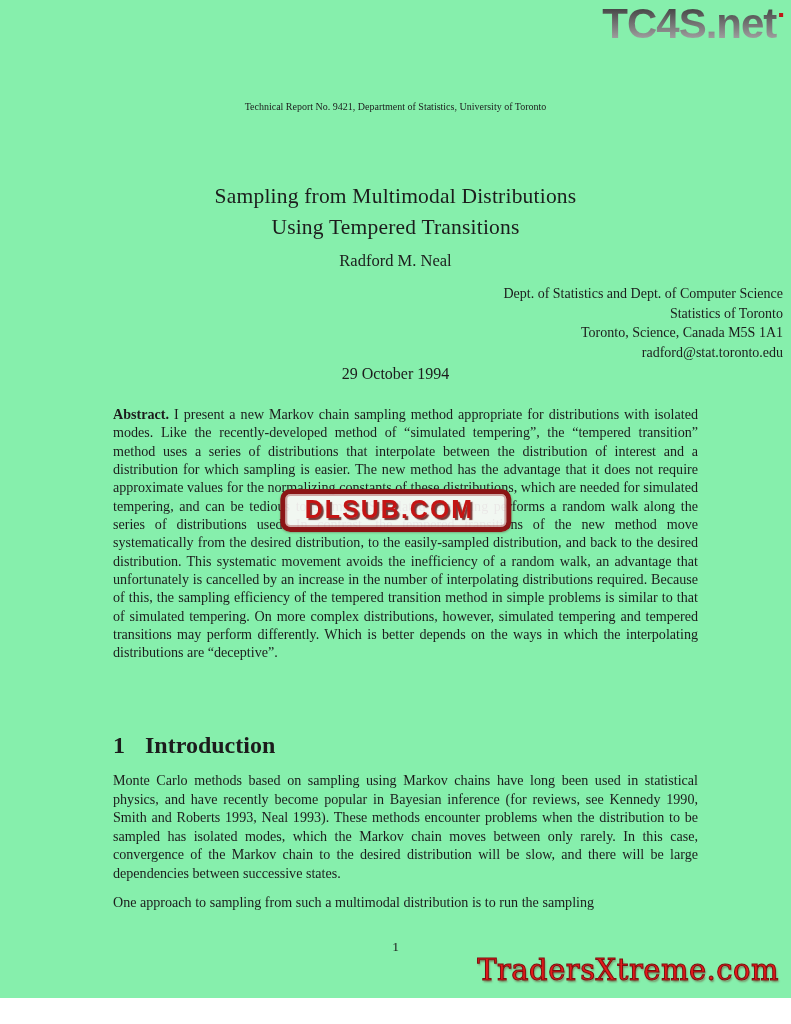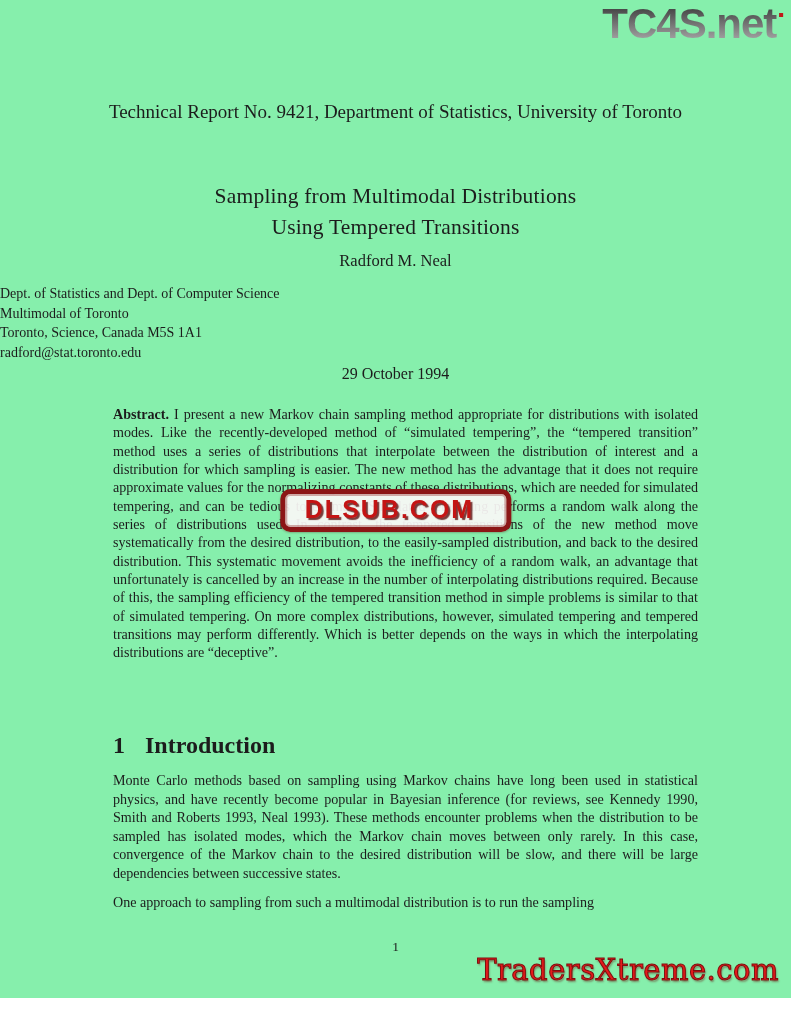--- a/index.html
+++ b/index.html
@@ -35,21 +35,21 @@
     -webkit-text-fill-color: #c01818;
     font-size: 16px;
     vertical-align: 18px;
     margin-left: 2px;
   }
 
   .report-header {
     position: absolute;
     top: 101px; left: 0; right: 0;
     text-align: center;
-    font-size: 19px;
+    font-size: 10px;
   }
 
   .title {
     position: absolute;
     top: 181px; left: 0; right: 0;
     margin: 0;
     text-align: center;
     font-size: 21.5px;
     font-weight: normal;
     line-height: 31px;
@@ -59,21 +59,21 @@
   .author {
     position: absolute;
     top: 251px; left: 0; right: 0;
     text-align: center;
     font-size: 16.5px;
   }
 
   .affiliation {
     position: absolute;
     top: 284px; left: 0; right: 8px;
-    text-align: left;
+    text-align: right;
     font-size: 14px;
     line-height: 19.5px;
   }
 
   .date {
     position: absolute;
     top: 365px; left: 0; right: 0;
     text-align: center;
     font-size: 16px;
   }
@@ -162,21 +162,21 @@
 
   <h1 class="title">
     <span>Sampling from Multimodal Distributions</span><br>
     <span>Using Tempered Transitions</span>
   </h1>
 
   <div class="author">Radford M. Neal</div>
 
   <div class="affiliation">
     <div>Dept. of Statistics and Dept. of Computer Science</div>
-    <div>Multimodal of Toronto</div>
+    <div>Statistics of Toronto</div>
     <div>Toronto, Science, Canada M5S 1A1</div>
     <div>radford@stat.toronto.edu</div>
   </div>
 
   <div class="date">29 October 1994</div>
 
   <p class="abstract"><b class="abstract-label">Abstract.</b> <span>I present a new Markov chain sampling method appropriate for distributions with isolated modes. Like the recently-developed method of “simulated tempering”, the “tempered transition” method uses a series of distributions that interpolate between the distribution of interest and a distribution for which sampling is easier. The new method has the advantage that it does not require approximate values for the normalizing constants of these distributions, which are needed for simulated tempering, and can be tedious to estimate. Simulated tempering performs a random walk along the series of distributions used. In contrast, the tempered transitions of the new method move systematically from the desired distribution, to the easily-sampled distribution, and back to the desired distribution. This systematic movement avoids the inefficiency of a random walk, an advantage that unfortunately is cancelled by an increase in the number of interpolating distributions required. Because of this, the sampling efficiency of the tempered transition method in simple problems is similar to that of simulated tempering. On more complex distributions, however, simulated tempering and tempered transitions may perform differently. Which is better depends on the ways in which the interpolating distributions are “deceptive”.</span></p>
 
   <div class="stamp">DLSUB.COM</div>
 

